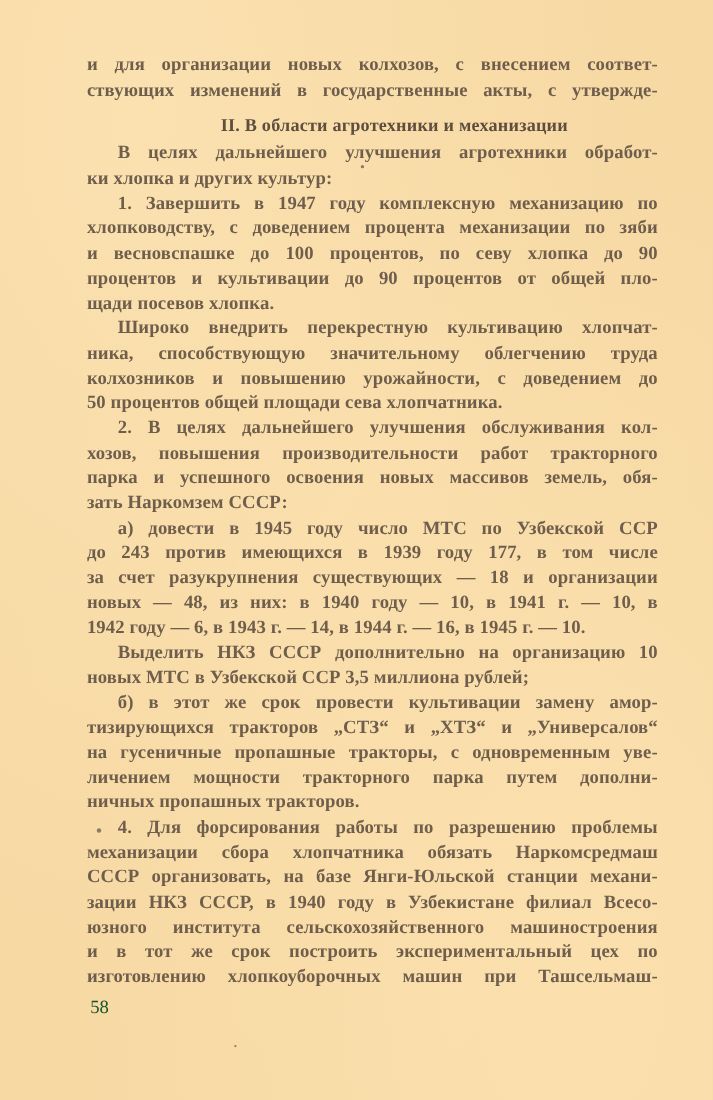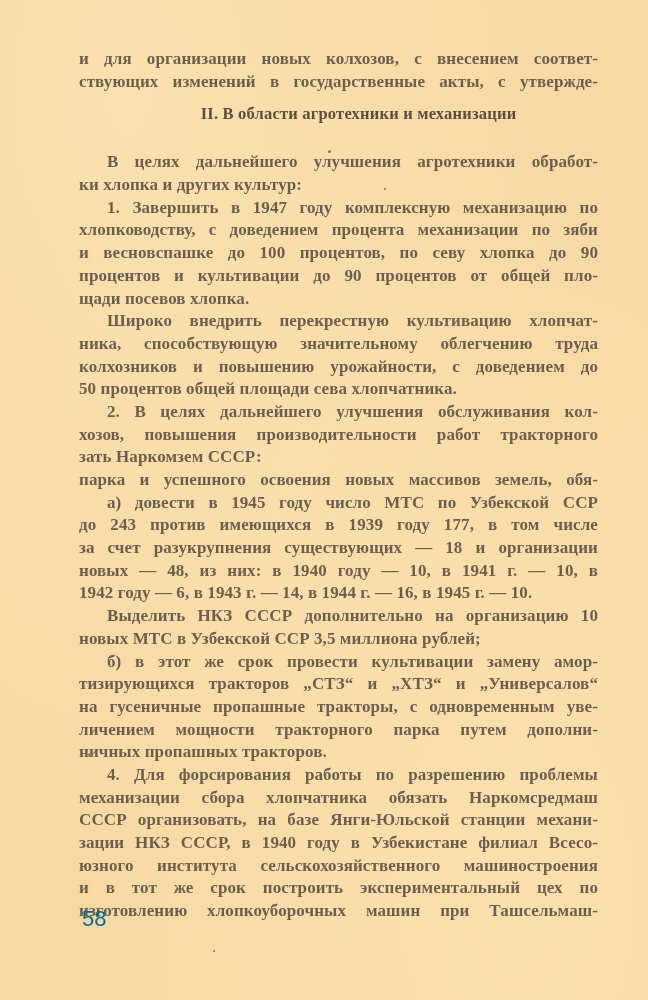--- a/index.html
+++ b/index.html
@@ -43,32 +43,32 @@
     .line.indent {
       padding-left: 28px;
     }
     .heading {
       font-family: "Liberation Serif", "DejaVu Serif", serif;
       font-weight: bold;
       font-size: 16.5px;
       text-align: center;
       line-height: 22px;
       margin-top: 10px;
-      margin-bottom: 26px;
+      margin-bottom: 3px;
       padding-left: 40px;
       color: #5e4e3e;
       letter-spacing: 0.2px;
     }
     .page-number {
       position: absolute;
       left: 82px;
       top: 906px;
-      font-family: Liberation Sans, sans-serif;
-      font-size: 22px;
-      color: #0369a1;
+      font-family: Liberation Serif, serif;
+      font-size: 17px;
+      color: #14532d;
     }
     .speck {
       position: absolute;
       background: #8a7a68;
       border-radius: 50%;
     }
   </style>
 </head>
 <body>
 
@@ -96,22 +96,22 @@
   <div>
     <div class="line indent">Широко внедрить перекрестную  культивацию  хлопчат-</div>
     <div class="line">ника, способствующую  значительному  облегчению труда</div>
     <div class="line">колхозников и повышению урожайности, с доведением до</div>
     <div class="line last">50 процентов общей площади сева хлопчатника.</div>
   </div>
 
   <div>
     <div class="line indent">2. В целях дальнейшего улучшения  обслуживания кол-</div>
     <div class="line">хозов, повышения производительности работ  тракторного</div>
+    <div class="line">парка и успешного освоения новых  массивов земель, обя-</div>
     <div class="line last">зать Наркомзем СССР:</div>
-    <div class="line">парка и успешного освоения новых  массивов земель, обя-</div>
   </div>
 
   <div>
     <div class="line indent">а) довести в 1945 году число МТС по Узбекской ССР</div>
     <div class="line">до 243 против  имеющихся в 1939 году 177, в  том  числе</div>
     <div class="line">за счет  разукрупнения  существующих — 18 и организации</div>
     <div class="line">новых — 48, из  них:  в 1940 году — 10,  в  1941  г. — 10,  в</div>
     <div class="line last">1942 году — 6, в 1943 г. — 14, в 1944  г. — 16, в 1945 г. — 10.</div>
   </div>
 

